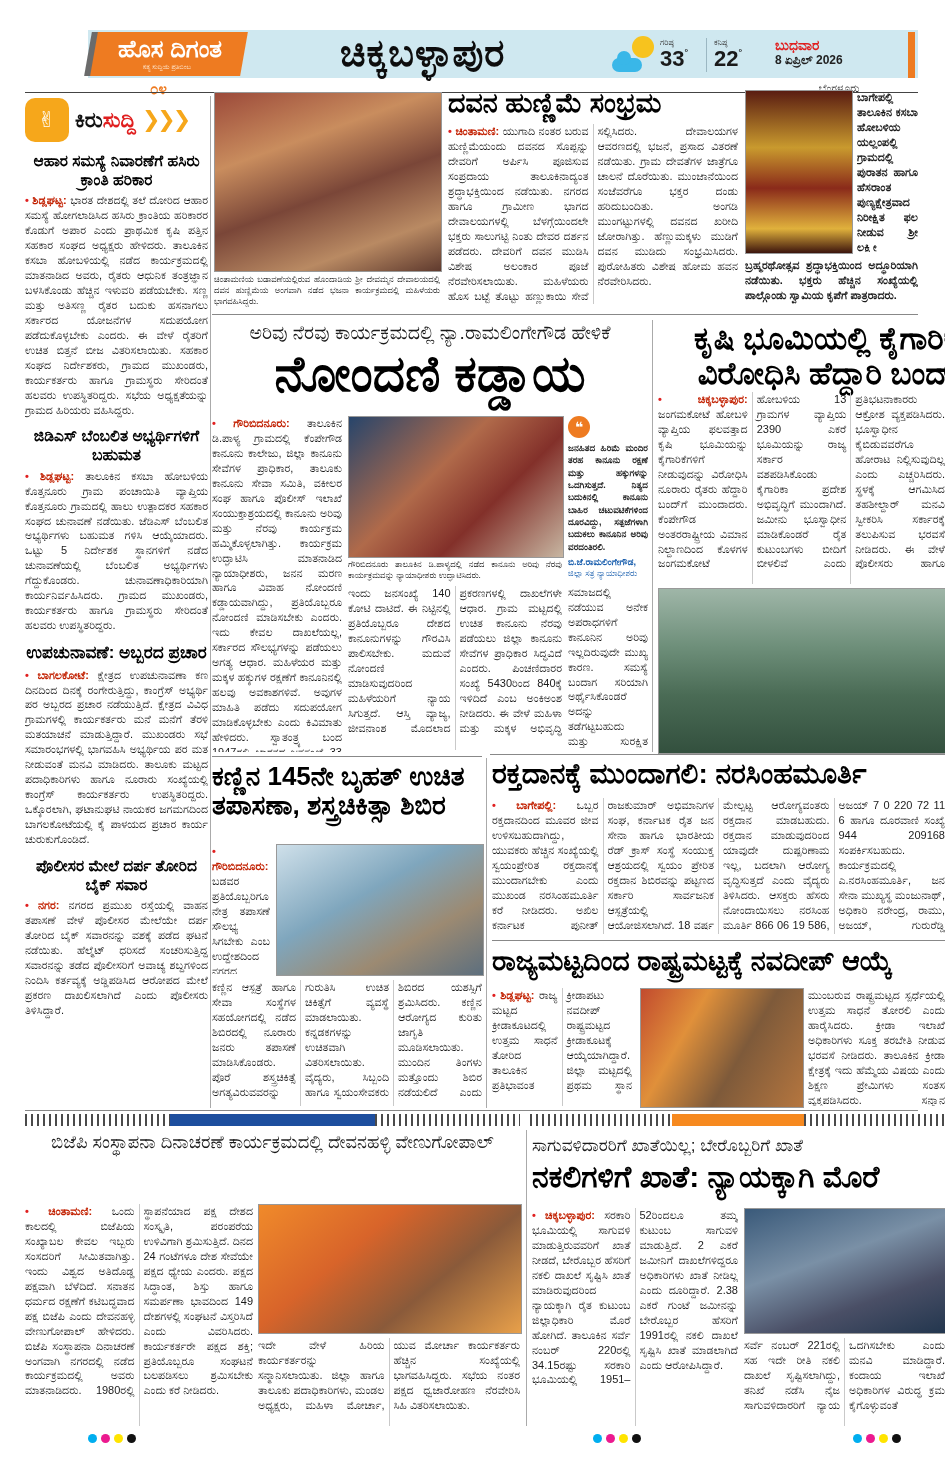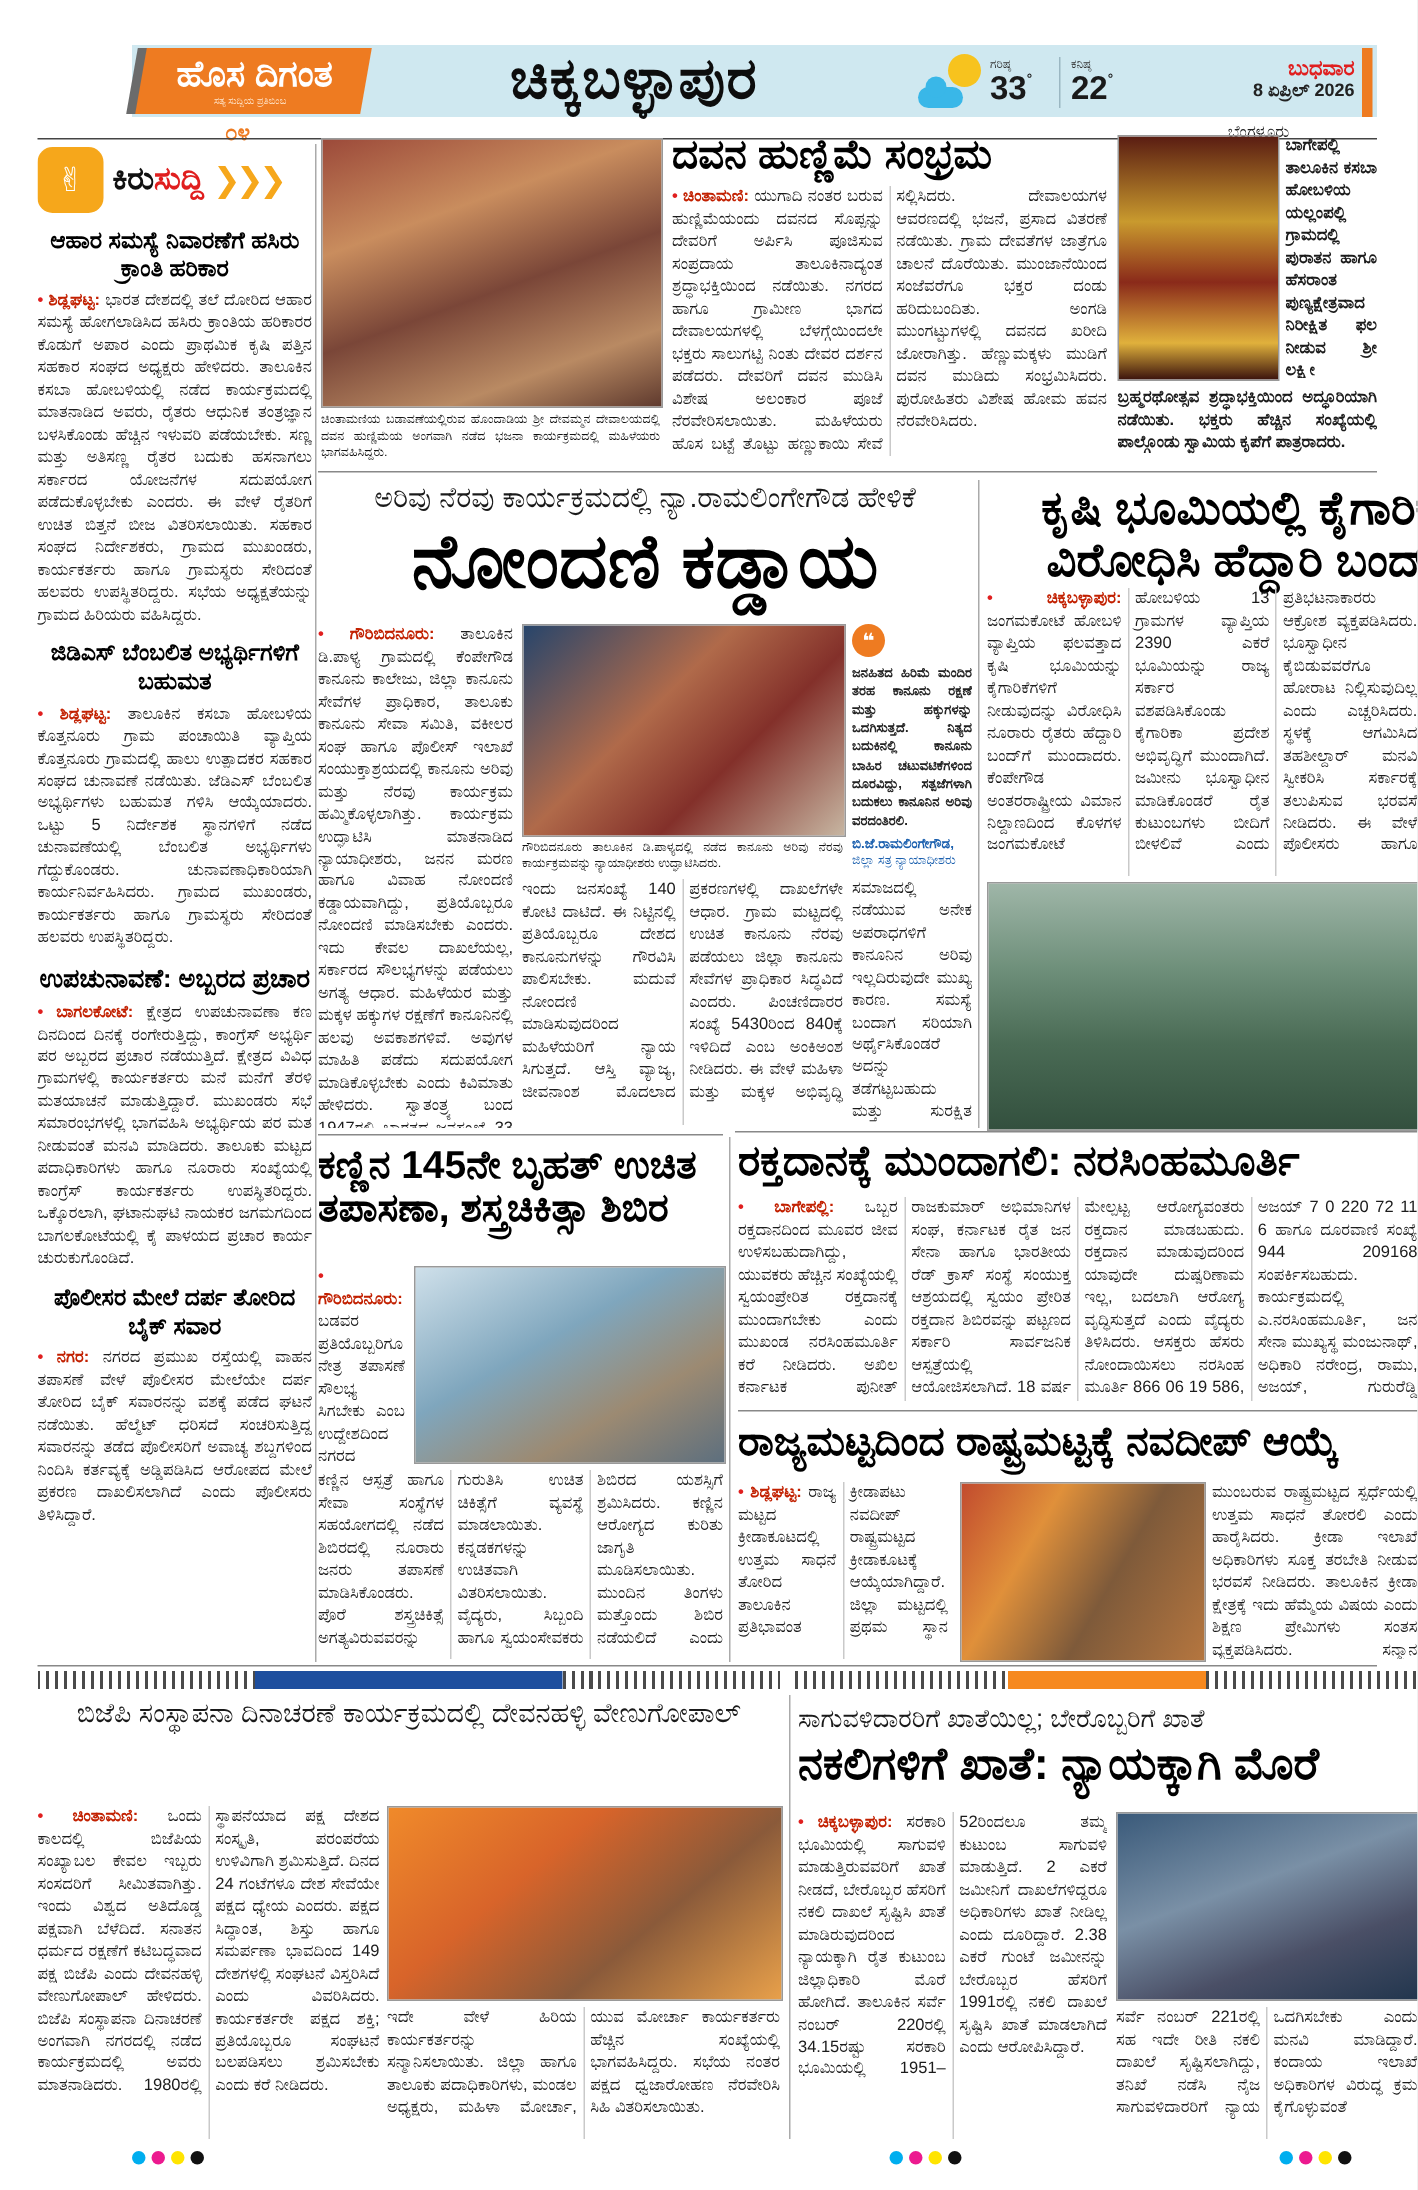--- a/index.html
+++ b/index.html
@@ -90,21 +90,21 @@
   <div class="abs" style="left:660px;top:38px;width:46px;">
     <div class="wlab">ಗರಿಷ್ಠ</div>
     <div class="wval"><span>33</span><span class="deg">°</span></div>
   </div>
   <div class="abs" style="left:706px;top:38px;width:1px;height:34px;background:#9bb7c2;"></div>
   <div class="abs" style="left:714px;top:38px;width:46px;">
     <div class="wlab">ಕನಿಷ್ಠ</div>
     <div class="wval"><span>22</span><span class="deg">°</span></div>
   </div>
 
-  <div class="abs" style="left:775px;top:38px;width:128px;text-align:right;">
+  <div class="abs" style="left:775px;top:38px;width:128px;text-align:left;">
     <div class="day">ಬುಧವಾರ</div>
     <div class="date">8 ಏಪ್ರಿಲ್ 2026</div>
   </div>
   <div class="abs city" style="left:775px;top:82px;width:128px;">ಬೆಂಗಳೂರು</div>
 
   <div class="abs hr" style="left:25px;top:92px;width:893px;"></div>
 
   <div class="abs vr" style="left:210px;top:96px;height:1012px;"></div>
 
   <div class="abs" style="left:25px;top:98px;width:183px;height:1008px;overflow:hidden;">

